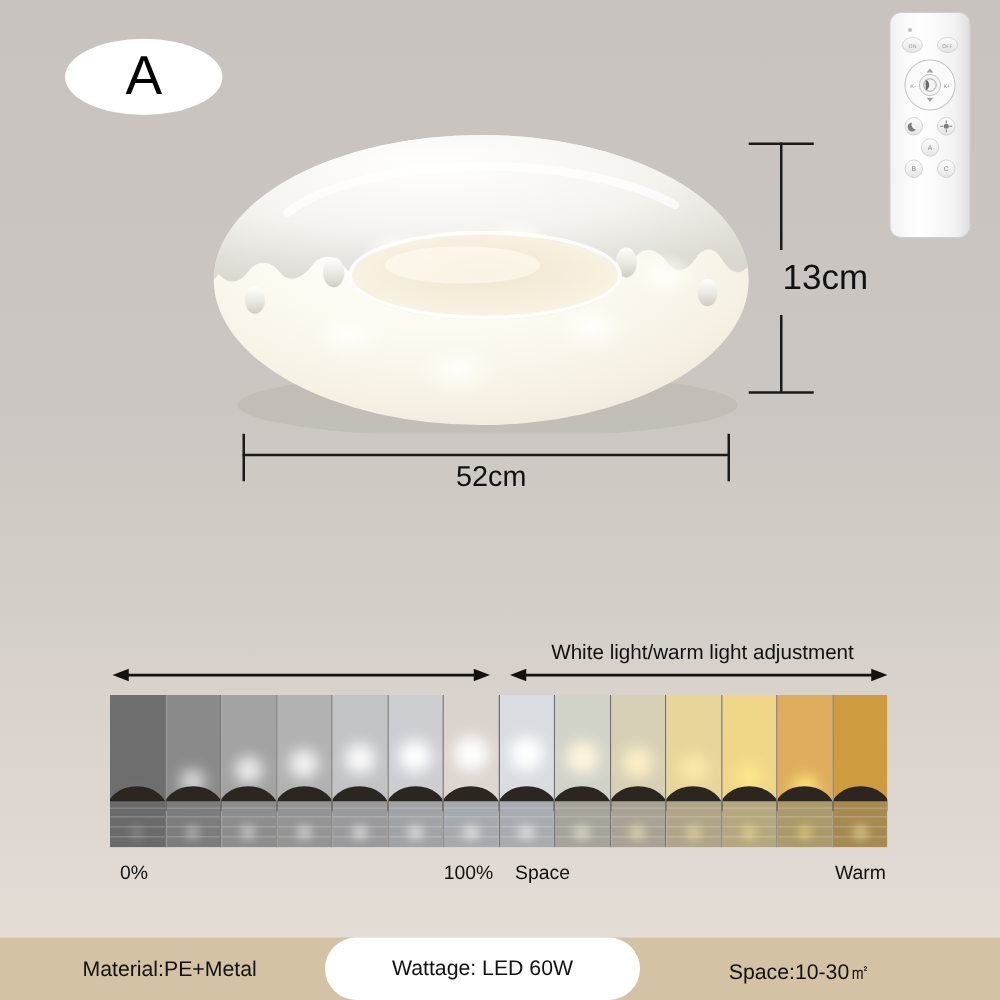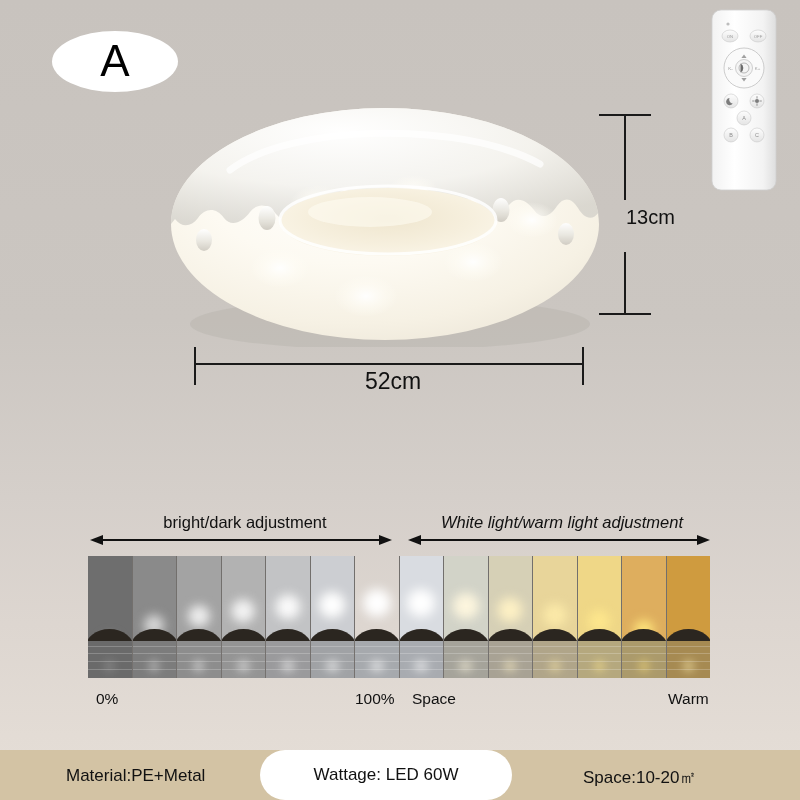--- a/index.html
+++ b/index.html
@@ -33,35 +33,35 @@
     position:absolute;left:434px;top:266px;font-size:34px;letter-spacing:2px;
     color:rgba(255,255,255,0.30);
     -webkit-text-stroke:1.2px rgba(150,178,205,0.75);
     font-family:"Liberation Sans", sans-serif;
     pointer-events:none;
   }
 
   
   .dim-line{position:absolute;background:#1a1a1a;}
   #dim-v-label{
-    position:absolute;left:626px;top:206px;font-size:20px;color:#111;white-space:nowrap;
+    position:absolute;left:626px;top:206px;font-size:28px;color:#111;white-space:nowrap;
   }
   #dim-h-label{
     position:absolute;left:393px;top:368px;font-size:23px;color:#111;
     transform:translateX(-50%);white-space:nowrap;
   }
 
   
   #remote{position:absolute;left:708px;top:8px;width:74px;height:184px;}
   #remote svg{display:block;width:100%;height:100%;}
 
   
   .adj-label{position:absolute;font-size:16.5px;color:#111;white-space:nowrap;text-align:center;}
   #adj-left-label{left:245px;top:513px;transform:translateX(-50%);}
-  #adj-right-label{left:562px;top:513px;transform:translateX(-50%);font-style:italic;}
+  #adj-right-label{left:562px;top:513px;transform:translateX(-50%);}
   .arrow-row{position:absolute;top:532px;height:16px;}
   .arrow-row svg{display:block;}
 
   
   #strip{
     position:absolute;left:88px;top:556px;width:622px;height:122px;
     display:flex;overflow:hidden;
   }
   .panel{position:relative;flex:1 1 0;overflow:hidden;border-right:1.5px solid rgba(30,30,30,.55);}
   .panel:last-child{border-right:none;}
@@ -256,21 +256,20 @@
         <line x1="49" y1="95.8" x2="49" y2="97.4"></line>
         <line x1="44.6" y1="93" x2="46.2" y2="93"></line>
         <line x1="51.8" y1="93" x2="53.4" y2="93"></line>
       </g>
       <text x="36" y="112" font-size="5.4" text-anchor="middle" fill="#8c8c8c" font-family="Liberation Sans, sans-serif">A</text>
       <text x="23" y="129" font-size="5.4" text-anchor="middle" fill="#8c8c8c" font-family="Liberation Sans, sans-serif">B</text>
       <text x="49" y="129" font-size="5.4" text-anchor="middle" fill="#8c8c8c" font-family="Liberation Sans, sans-serif">C</text>
     </svg>
   </div>
 
-  <div class="adj-label" id="adj-left-label">bright/dark adjustment</div>
   <div class="adj-label" id="adj-right-label">White light/warm light adjustment</div>
 
   <div class="arrow-row" style="left:90px;width:302px;">
     <svg viewBox="0 0 302 16" width="302" height="16" xmlns="http://www.w3.org/2000/svg">
       <line x1="10" y1="8" x2="292" y2="8" stroke="#111" stroke-width="2.2"></line>
       <path d="M0 8 L13 3 L13 13 Z" fill="#111"></path>
       <path d="M302 8 L289 3 L289 13 Z" fill="#111"></path>
     </svg>
   </div>
   <div class="arrow-row" style="left:408px;width:302px;">
@@ -441,15 +440,15 @@
   <div class="cap" id="cap-0">0%</div>
   <div class="cap" id="cap-100">100%</div>
   <div class="cap" id="cap-white">Space</div>
   <div class="cap" id="cap-warm">Warm</div>
 
   <div id="spec-bar"></div>
   <div class="spec-item" id="spec-material">Material:PE+Metal</div>
   <div id="spec-wattage-pill">
     <span>Wattage: LED 60W</span>
   </div>
-  <div class="spec-item" id="spec-space">Space:10-20㎡</div>
+  <div class="spec-item" id="spec-space">Space:10-30㎡</div>
 
 </div>
 
 </body></html>

